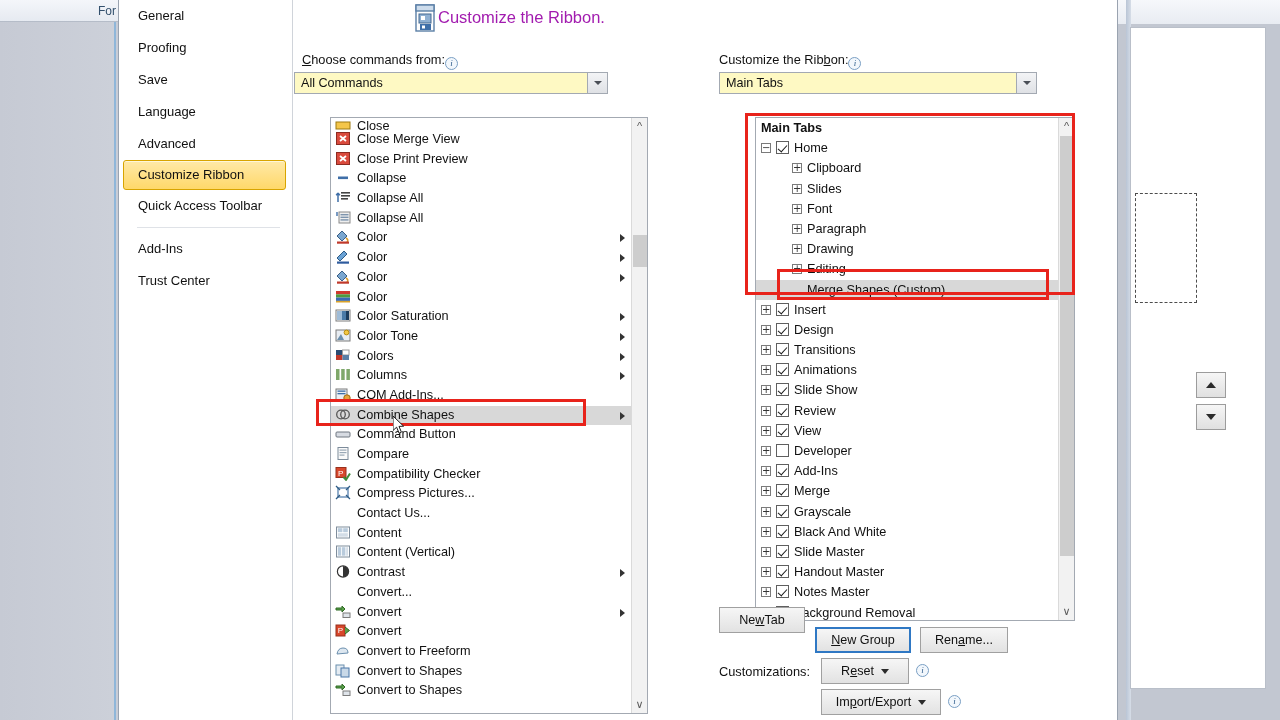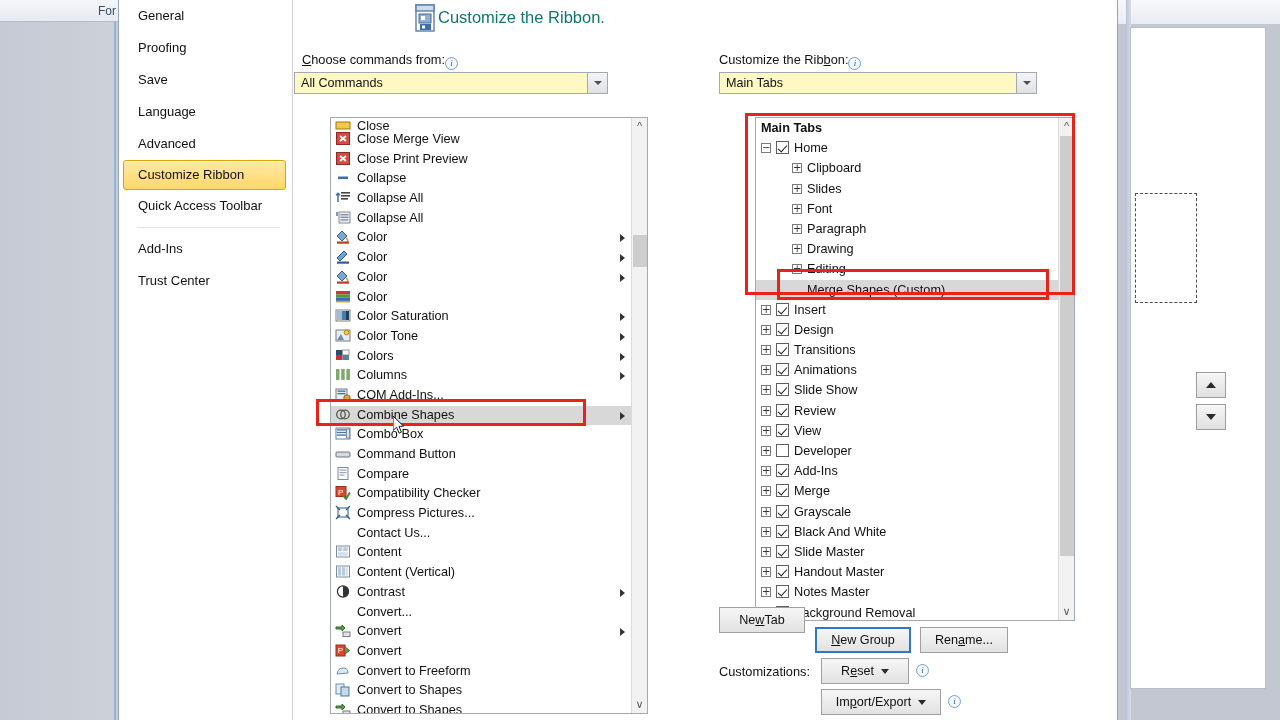--- a/index.html
+++ b/index.html
@@ -80,21 +80,21 @@
     padding-left: 14px;
     box-shadow: inset 0 1px 0 #fff7d8;
   }
   .opt-sep {
     height: 1px; background: #dfe2e7; margin: 5px 12px 5px 18px;
   }
 
   
   .opt-main { position: absolute; left: 175px; top: 0; right: 0; bottom: 0; }
 
-  .hdr { position: absolute; left: 144px; top: 8px; font-size: 16.5px; color: #0f766e; }
+  .hdr { position: absolute; left: 144px; top: 8px; font-size: 16.5px; color: #a21caf; }
   .hdr-icon { position: absolute; left: 118px; top: 4px; width: 28px; height: 30px; }
 
   .lbl { position: absolute; font-size: 12.8px; color: #111; white-space: nowrap; }
   .lbl u { text-decoration: underline; }
 
   .info-i {
     display: inline-block; width: 13px; height: 13px; vertical-align: -2px;
     border: 1px solid #7a9fc4; border-radius: 50%;
     color: #34618e; font-size: 9px; line-height: 11px; text-align: center;
     font-style: italic; font-family: "Liberation Serif", serif;
@@ -337,27 +337,20 @@
           <div class="row"><span class="ico"><svg width="16" height="15" viewBox="0 0 16 15">
                 <rect x="1" y="2" width="11" height="11" fill="#e9eef4" stroke="#7c7c7c"></rect>
                 <rect x="2.5" y="3.5" width="8" height="1.3" fill="#3f6fa8"></rect>
                 <rect x="2.5" y="6" width="8" height="1.3" fill="#3f6fa8"></rect>
                 <circle cx="12" cy="11" r="3.2" fill="#e8a33d" stroke="#9d6a12"></circle>
               </svg></span><span>COM Add-Ins...</span></div>
           <div class="row hl"><span class="ico"><svg width="16" height="15" viewBox="0 0 16 15">
                 <circle cx="6" cy="7.5" r="4.3" fill="none" stroke="#555" stroke-width="1.3"></circle>
                 <circle cx="10" cy="7.5" r="4.3" fill="none" stroke="#555" stroke-width="1.3"></circle>
               </svg></span><span>Combine Shapes</span><span class="sub"></span></div>
-          <div class="row"><span class="ico"><svg width="16" height="15" viewBox="0 0 16 15">
-                <rect x="1" y="2" width="14" height="11" fill="#fff" stroke="#5a7fa6"></rect>
-                <rect x="2" y="3.2" width="9" height="1.4" fill="#4a77a8"></rect>
-                <rect x="2" y="5.8" width="9" height="1.4" fill="#4a77a8"></rect>
-                <rect x="2" y="8.4" width="9" height="1.4" fill="#4a77a8"></rect>
-                <rect x="11.5" y="3" width="3" height="9" fill="#dfe4ea" stroke="#8a8a8a"></rect>
-              </svg></span><span>Combo Box</span></div>
           <div class="row"><span class="ico"><svg width="16" height="15" viewBox="0 0 16 15">
                 <rect x="1" y="6" width="14" height="5" rx="1" fill="#d7dbe2" stroke="#6f7680"></rect>
               </svg></span><span>Command Button</span></div>
           <div class="row"><span class="ico"><svg width="16" height="15" viewBox="0 0 16 15">
                 <rect x="3" y="1.5" width="10" height="12" fill="#fafafa" stroke="#7c8b9a"></rect>
                 <rect x="4.5" y="3.5" width="7" height="1.2" fill="#9aa8b6"></rect>
                 <rect x="4.5" y="6" width="7" height="1.2" fill="#9aa8b6"></rect>
                 <rect x="4.5" y="8.5" width="5" height="1.2" fill="#9aa8b6"></rect>
               </svg></span><span>Compare</span></div>
           <div class="row"><span class="ico"><svg width="16" height="15" viewBox="0 0 16 15">

